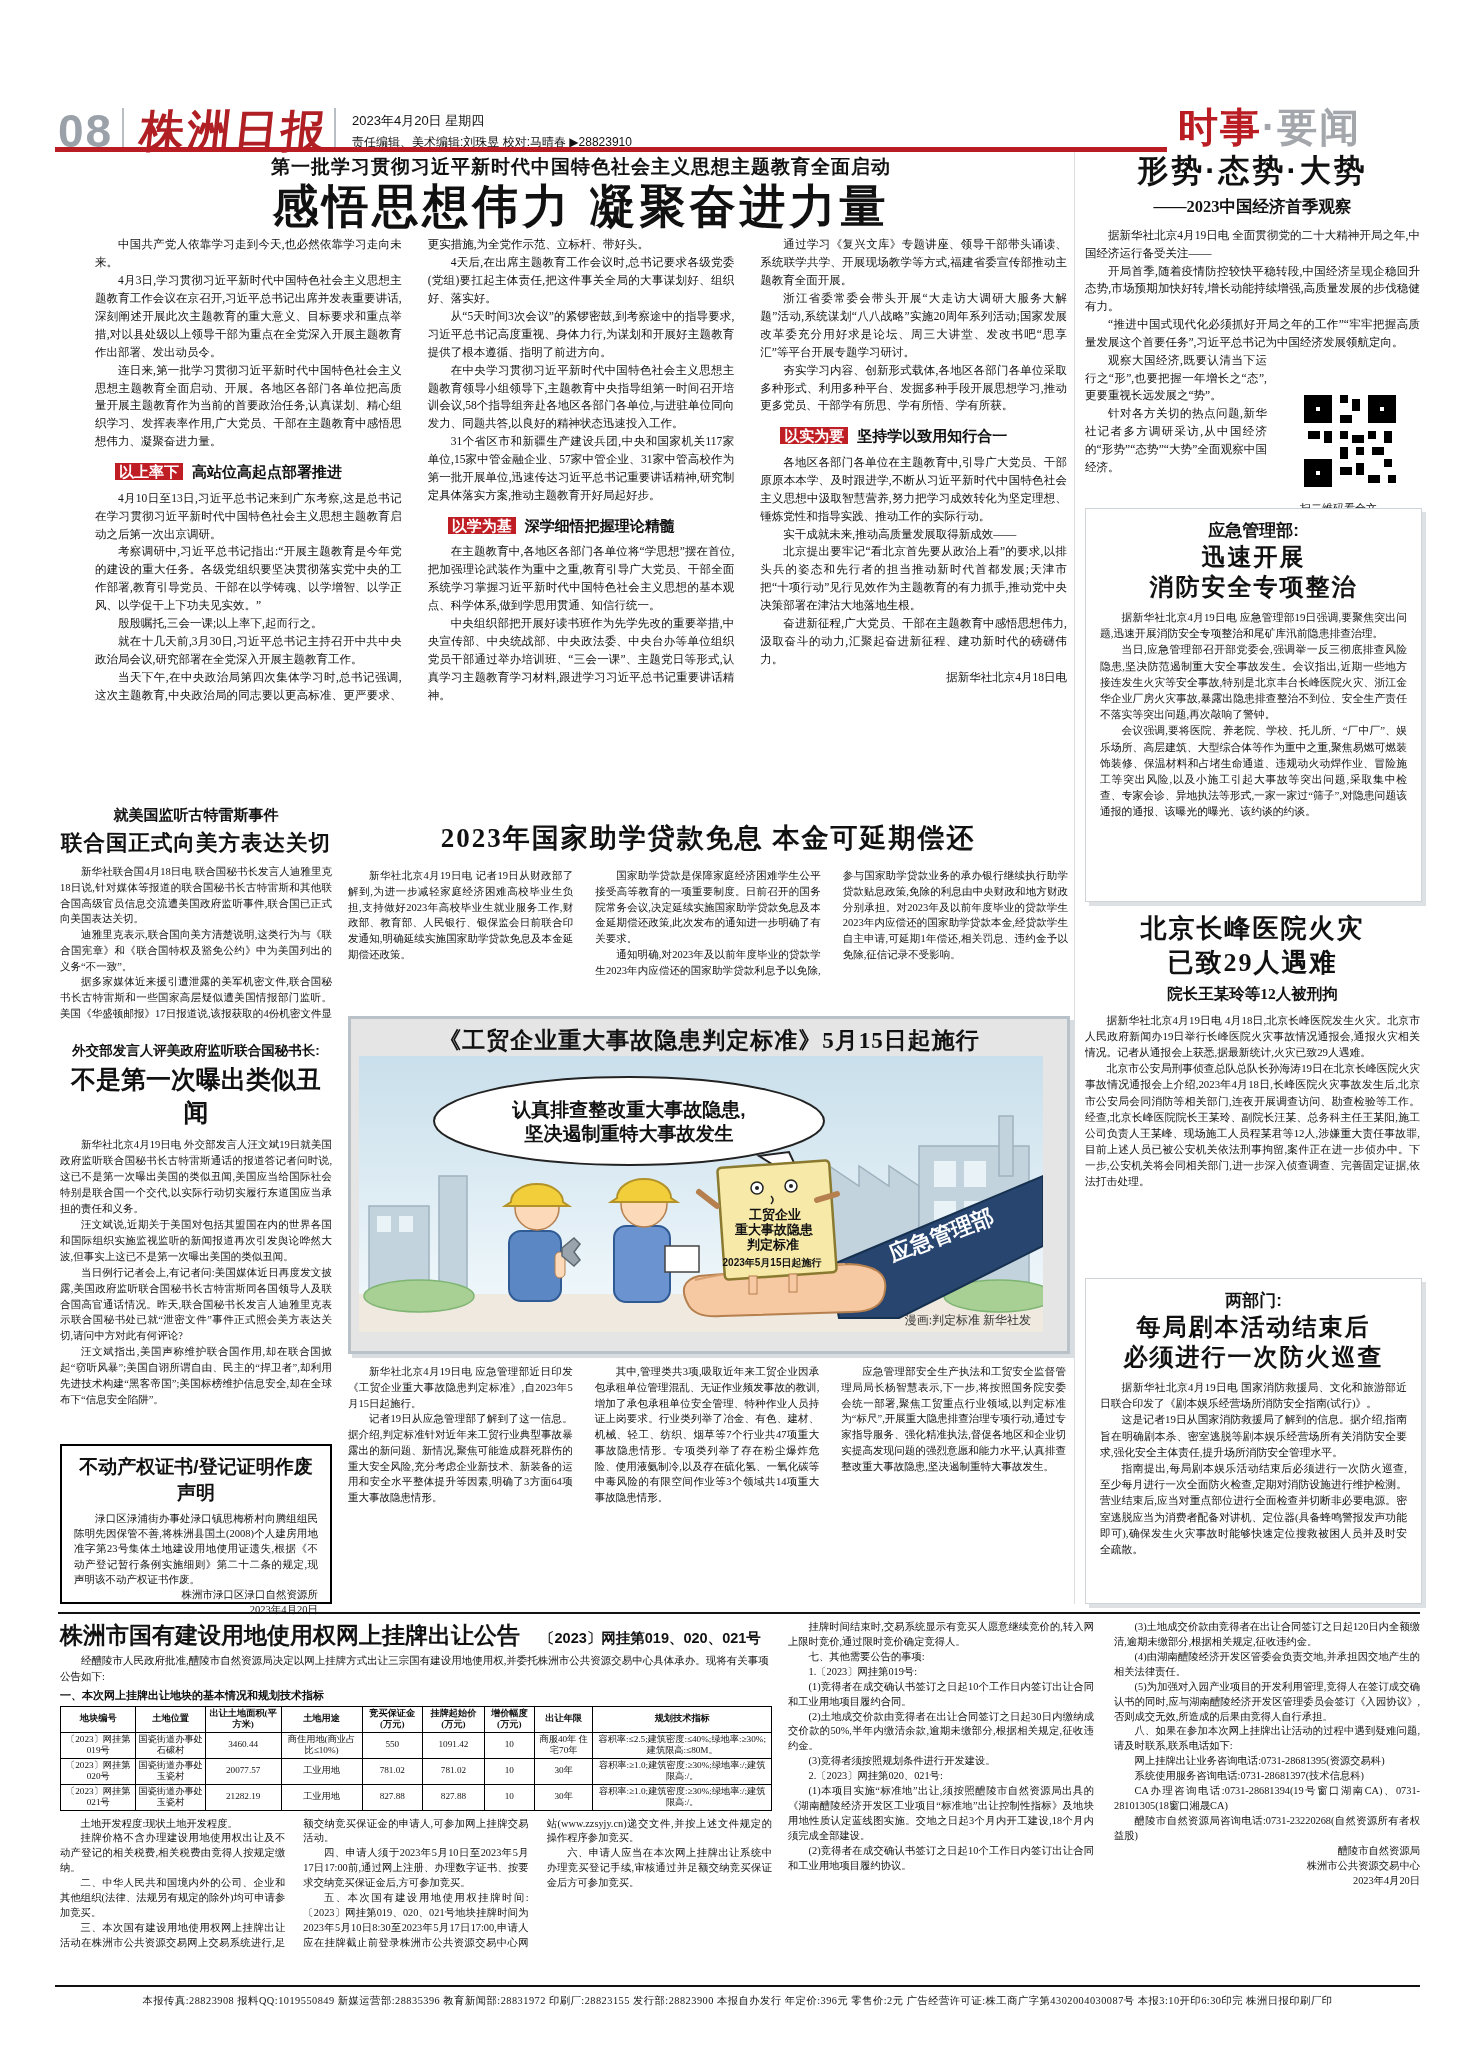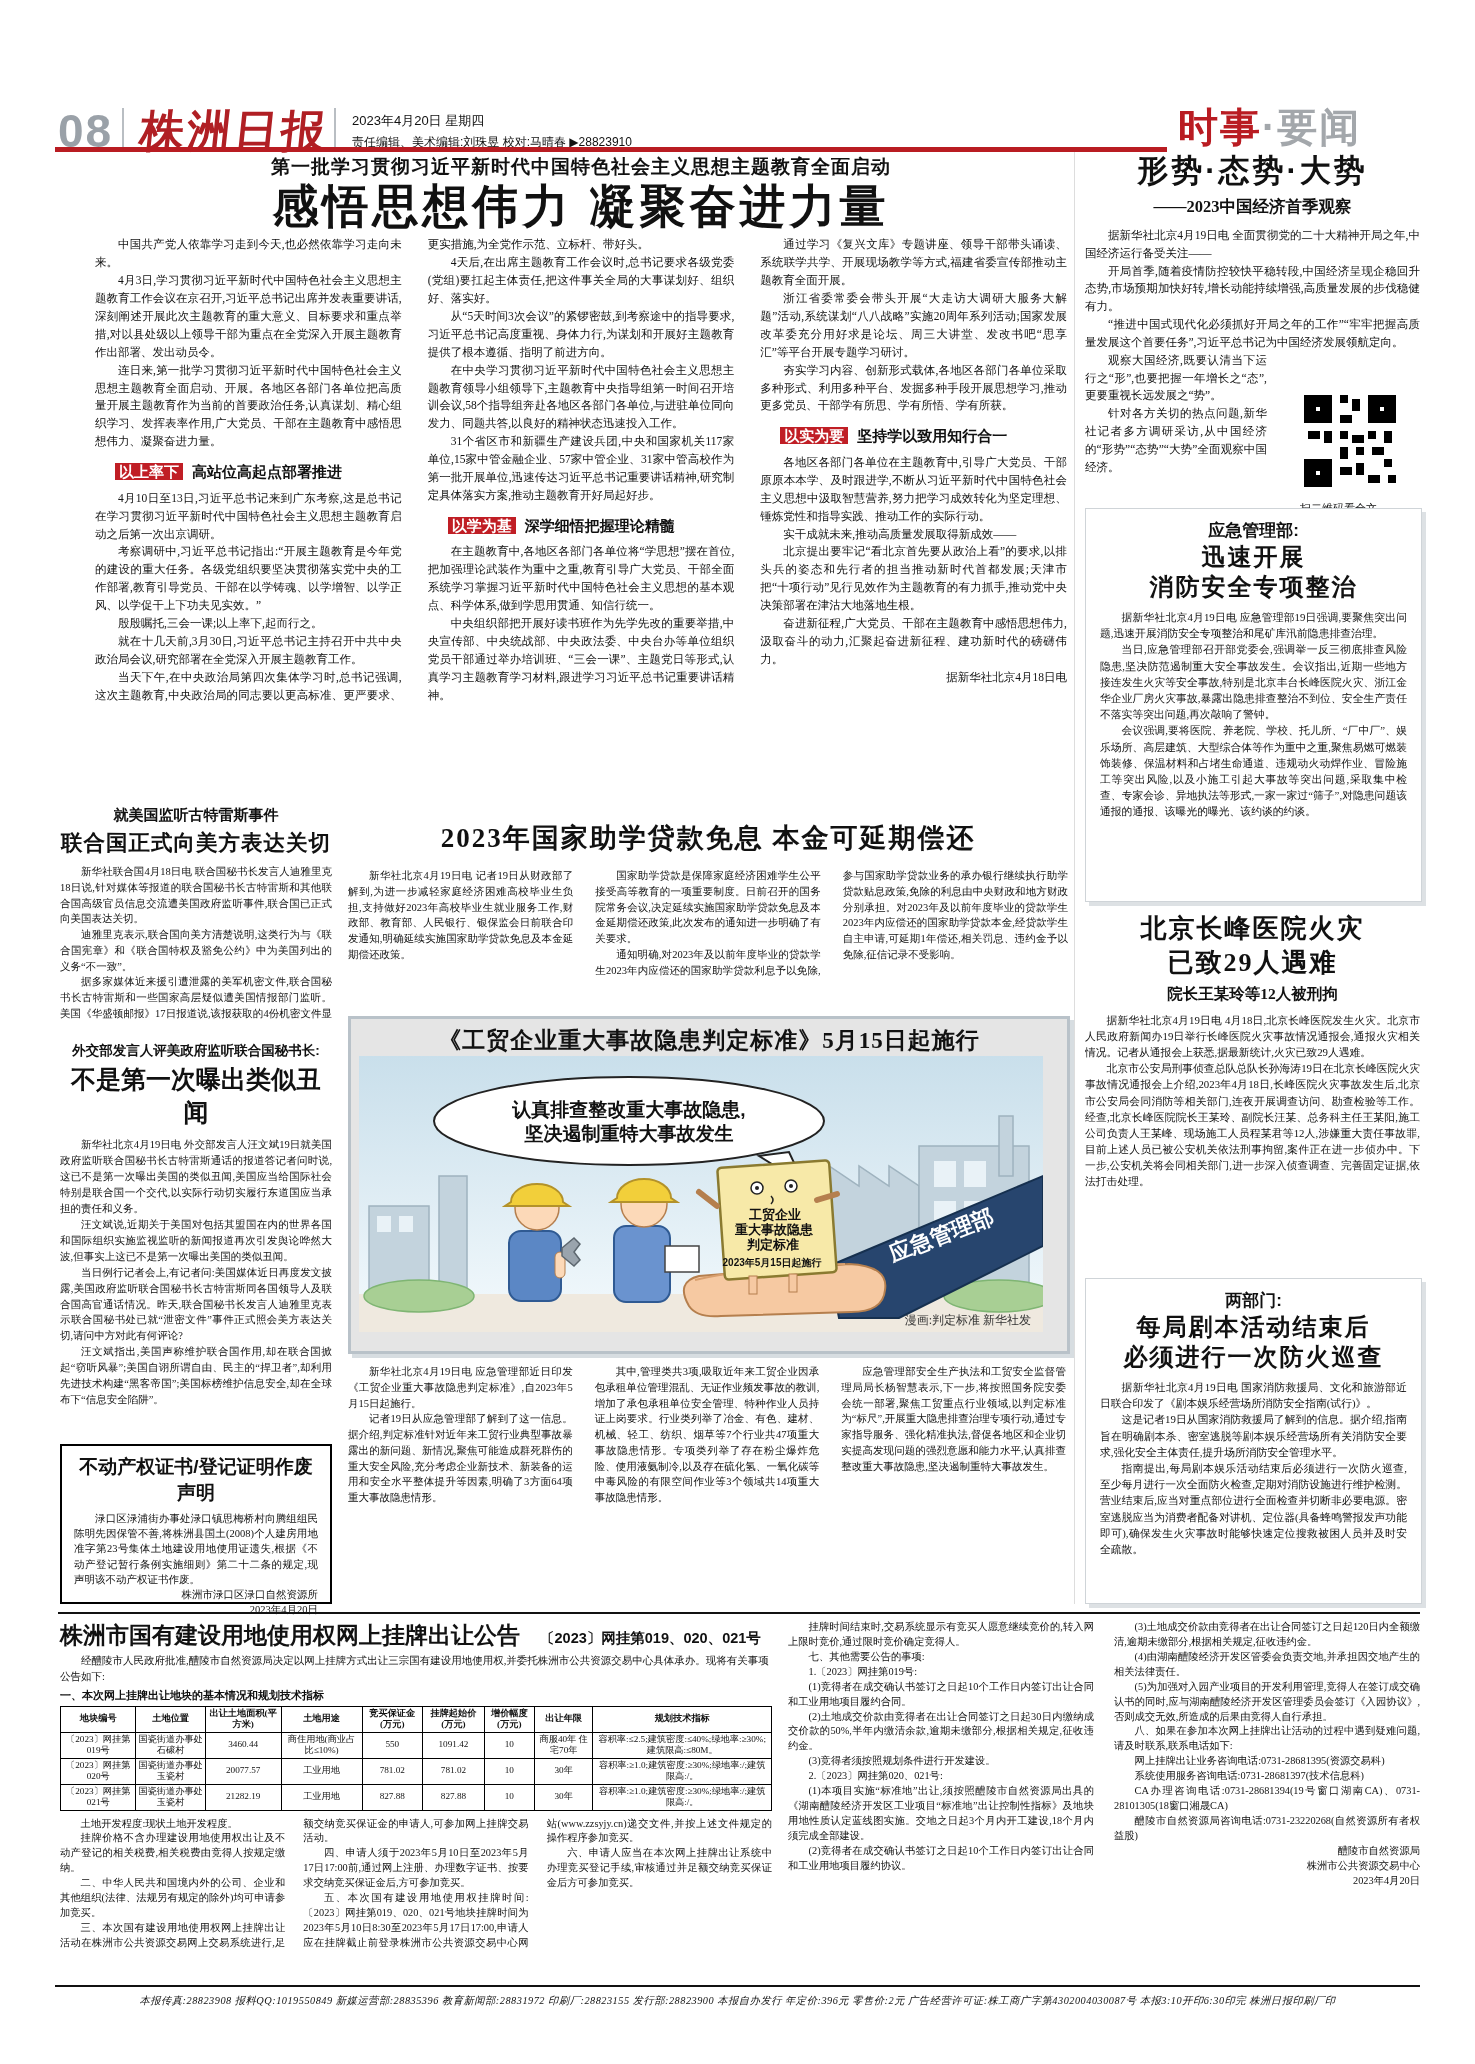--- a/index.html
+++ b/index.html
@@ -77,21 +77,21 @@
   #land-title{font-size:23px;font-weight:bold;display:inline;}
   #land-doc{font-size:14.5px;font-weight:bold;margin-left:16px;}
   #land-intro{font-size:10.5px;line-height:1.5;margin-top:4px;}
   #land-sec1{font-size:11px;font-weight:bold;margin:3px 0;}
   #land-table{width:100%;border-collapse:collapse;font-size:9.2px;}
   #land-table th,#land-table td{border:1px solid #000;padding:1px 2px;text-align:center;line-height:1.25;}
   #land-below{margin-top:6px;column-count:3;column-gap:18px;height:152px;font-size:10.3px;line-height:1.45;overflow:hidden;}
   #land-right{flex:1;column-count:2;column-gap:20px;font-size:10.3px;line-height:1.45;height:352px;overflow:hidden;}
   
   #footer-rule{left:55px;top:1985px;width:1365px;height:2px;background:#111;}
-  #footer{left:55px;top:1994px;width:1365px;font-size:10.3px;letter-spacing:0.5px;font-style:italic;}
+  #footer{left:55px;top:1994px;width:1365px;font-size:10.3px;letter-spacing:0.5px;}
 </style>
 </head>
 <body>
 
 <div id="page">
 
   <div class="abs sans" id="pagenum">08</div>
   <div class="abs vbar" style="left:122px;top:108px;height:40px;"></div>
   <div class="abs" id="masthead">株洲日报</div>
   <div class="abs vbar" style="left:334px;top:108px;height:40px;"></div>

